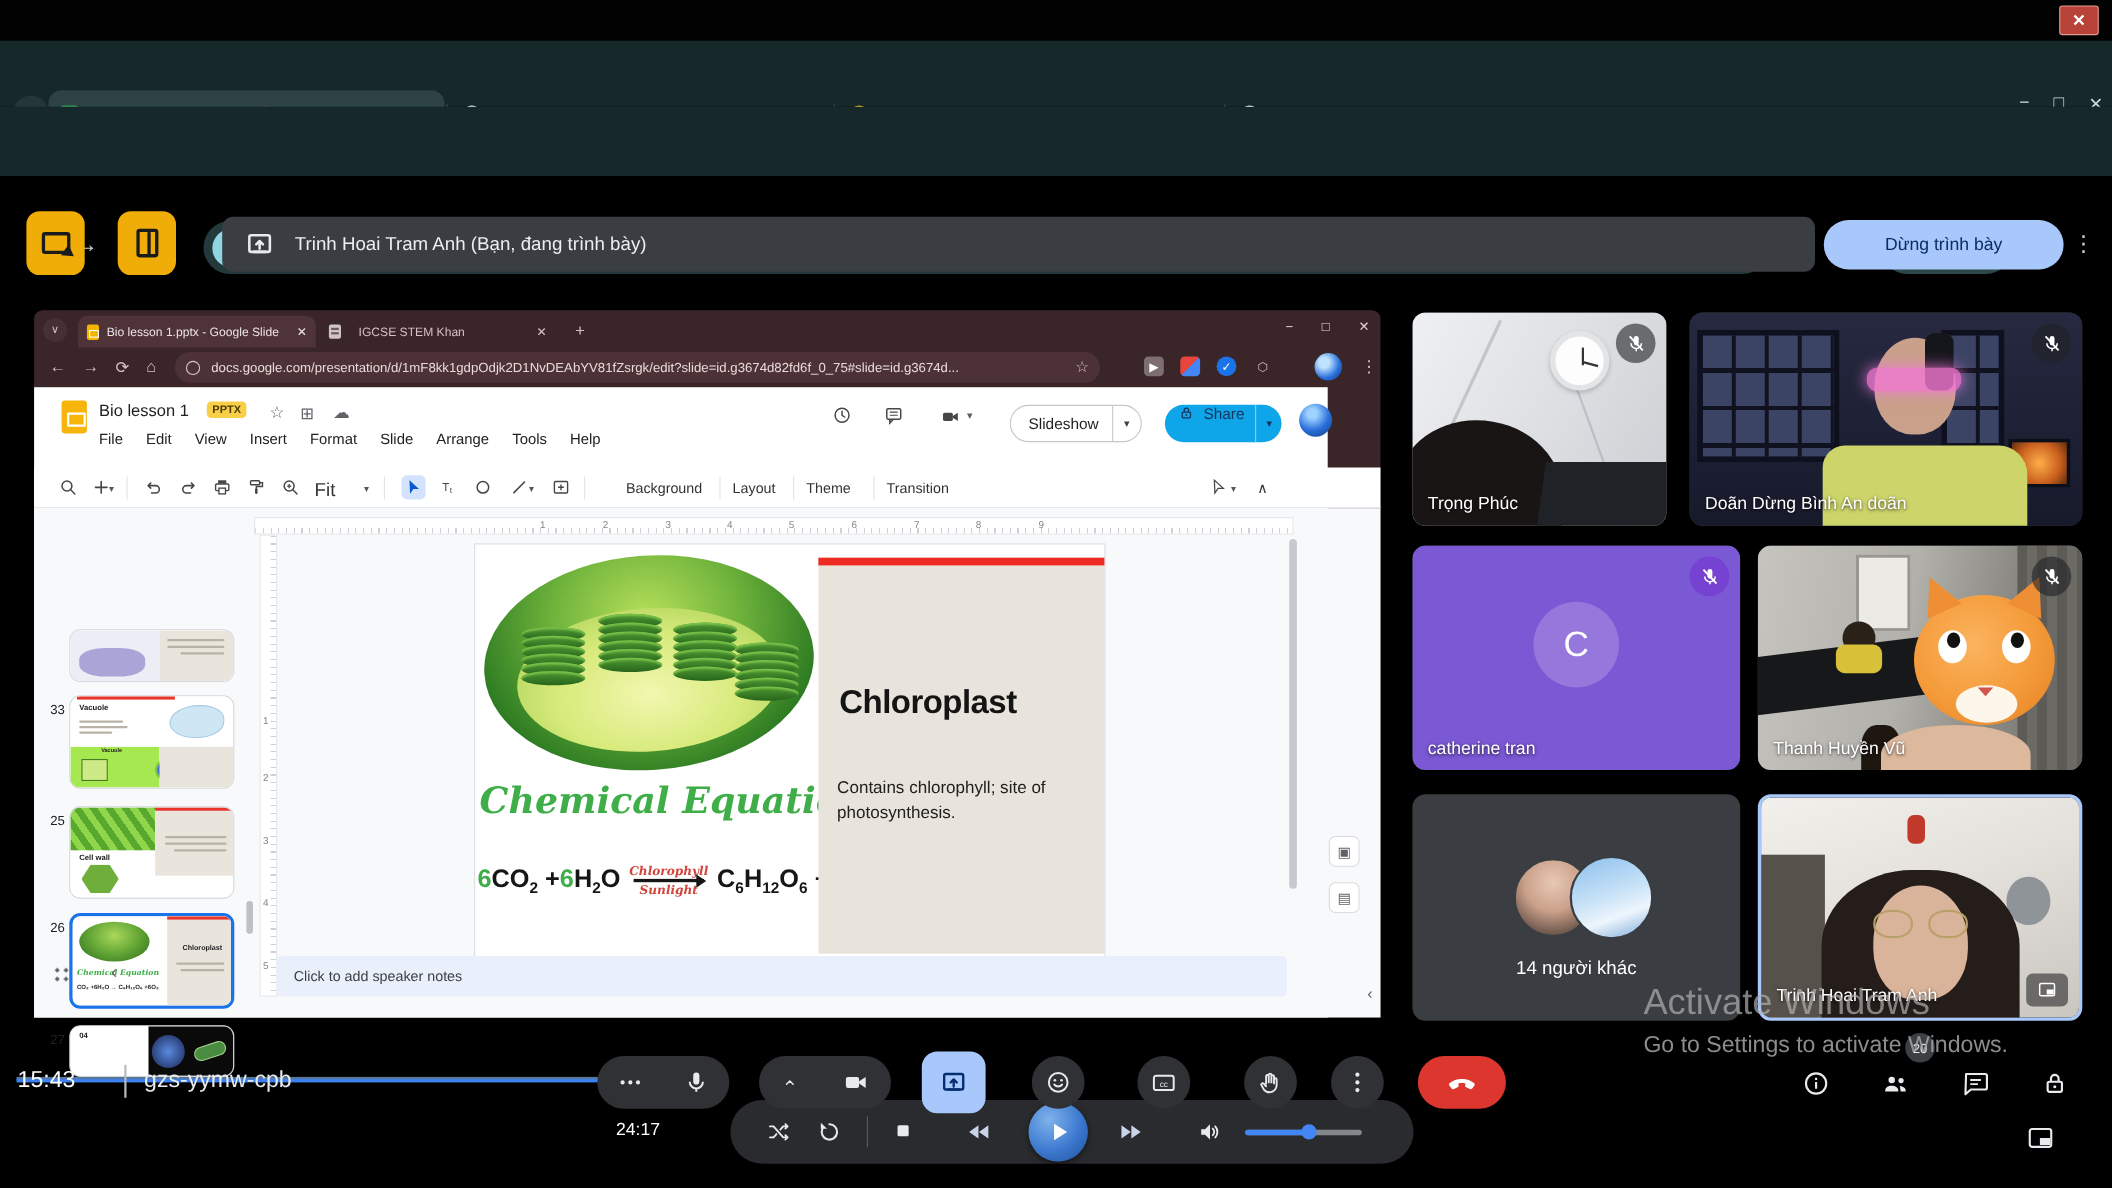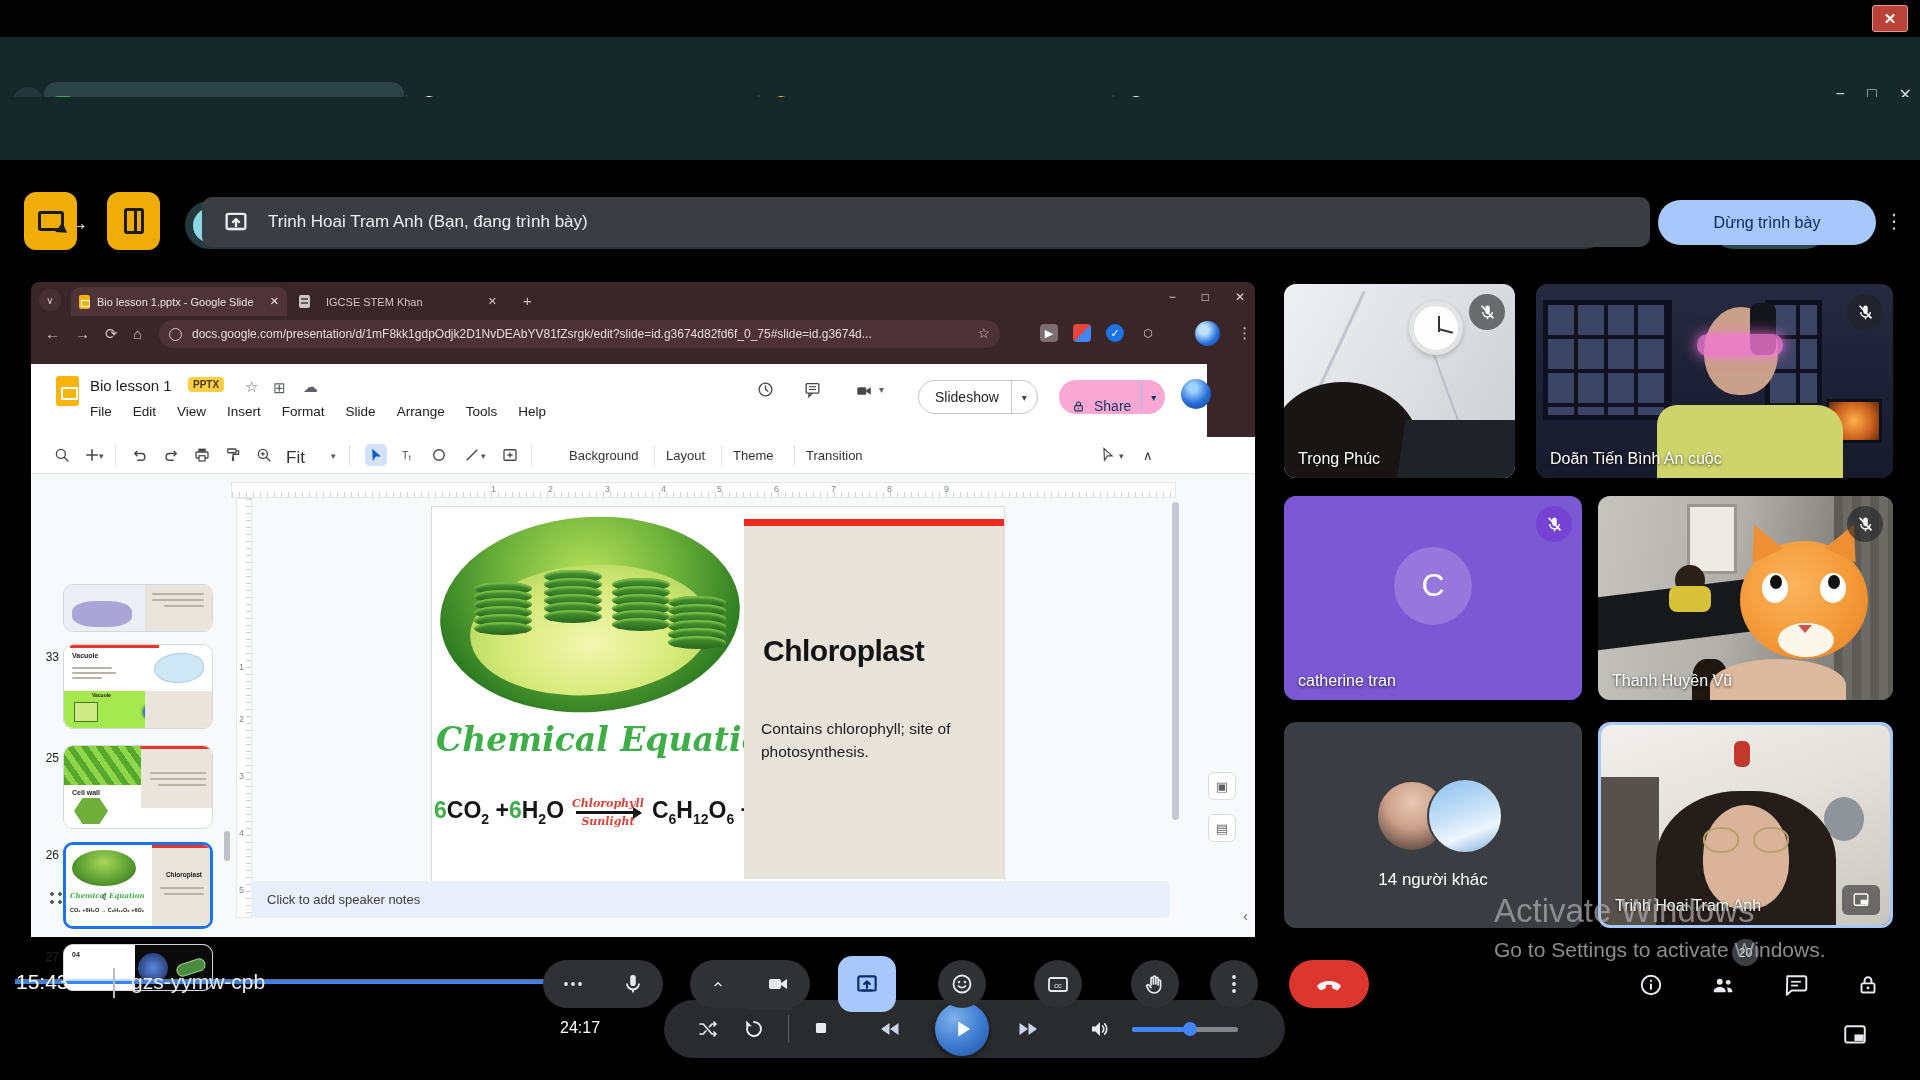--- a/index.html
+++ b/index.html
@@ -73,33 +73,33 @@
   .inav{position:absolute;top:9px;color:#d5c0c2;font-size:15px;}
   #in-urlpill{position:absolute;left:128px;top:4px;width:841px;height:28px;border-radius:14px;background:#4c3236;display:flex;align-items:center;}
   #in-urlpill .tune{margin-left:10px;width:13px;height:13px;border-radius:50%;border:1.5px solid #d8c6c8;position:relative;}
   #in-url{margin-left:10px;color:#e9dada;font-size:12px;white-space:nowrap;overflow:hidden;width:740px;}
   #in-star{position:absolute;right:10px;color:#d8c6c8;font-size:14px;top:5px;}
   .ext{position:absolute;top:8px;width:18px;height:18px;border-radius:4px;display:flex;align-items:center;justify-content:center;font-size:11px;}
   #in-avatar{position:absolute;left:1164px;top:5px;width:25px;height:25px;border-radius:50%;background:radial-gradient(circle at 35% 35%,#bfe3ff 20%,#2a6fdb 60%,#0d3b8c);}
   #in-menu{position:absolute;left:1206px;top:8px;color:#d5c0c2;font-size:15px;}
 
   
-  #slides{position:absolute;left:0;top:82px;width:1176px;height:573px;background:#fff;}
+  #slides{position:absolute;left:0;top:70px;width:1176px;height:573px;background:#fff;}
   #s-logo{left:25px;top:12px;width:23px;height:30px;background:#f7b50c;border-radius:3px;position:absolute;}
   #s-logo:after{content:"";position:absolute;left:5px;top:11px;width:13px;height:9px;border:2.5px solid #fff;border-radius:1px;}
   #s-title{left:59px;top:13px;font-size:15px;color:#202124;}
   #s-badge{left:157px;top:13px;background:#f9cf4a;border-radius:4px;font-size:10px;font-weight:bold;color:#4a3b00;padding:2px 5px;}
   .hico{color:#5f6368;font-size:15px;}
   #s-star{left:214px;top:14px;} #s-folder{left:242px;top:15px;} #s-cloud{left:272px;top:14px;}
   #s-menus{left:59px;top:40px;display:flex;gap:21px;font-size:13.5px;color:#202124;}
   #s-history{left:725px;top:16px;} #s-comment{left:772px;top:16px;} #s-cam{left:824px;top:18px;} #s-camdrop{left:848px;top:20px;font-size:10px;color:#5f6368;}
   #s-slideshow{left:887px;top:16px;height:34px;border:1px solid #c4c7cb;border-radius:17px;display:flex;align-items:center;background:#fff;}
   #s-slideshow .lbl{padding:0 12px 0 16px;font-size:14px;color:#1f1f1f;}
   #s-slideshow .drp{width:26px;align-self:stretch;display:flex;align-items:center;justify-content:center;border-left:1px solid #c4c7cb;font-size:10px;color:#444;}
-  #s-share{left:1028px;top:16px;height:34px;border-radius:17px;background:#f9a8d4;display:flex;align-items:flex-end;}
+  #s-share{left:1028px;top:16px;height:34px;border-radius:17px;background:#0ea5e9;display:flex;align-items:flex-start;}
   #s-share .lbl{padding:0 10px 0 8px;font-size:14px;color:#17335c;font-weight:500;}
   #s-share .lk{margin-left:12px;}
   #s-share .drp{width:24px;align-self:stretch;display:flex;align-items:center;justify-content:center;border-left:1px solid #aac4e8;font-size:10px;color:#17335c;}
   #s-avatar{left:1150px;top:15px;width:30px;height:30px;border-radius:50%;background:radial-gradient(circle at 40% 30%,#9fd3ff 15%,#2a6fdb 55%,#123a7d);}
   #s-toolbar{left:0px;top:73px;width:1224px;height:37px;border-bottom:1px solid #e3e6ea;background:#fff;}
   .tbi{position:absolute;top:9px;}
   .tbl{position:absolute;top:11px;font-size:13px;color:#333;}
   .tbsep{position:absolute;top:8px;width:1px;height:21px;background:#e0e3e7;}
   #tb-cursor{background:#d3e3fd;border-radius:5px;padding:2px;top:7px;}
   #tb-fit{font-size:17px;color:#333;top:11px;}
@@ -682,21 +682,21 @@
       </div>
       <div class="tile" style="left: 1536px; top: 284px; width: 357px; height: 194px;">
         <div class="bg-darkroom" style="position:absolute;inset:0"></div>
         <div class="window" style="left:2%;width:36%"></div>
         <div class="window" style="right:20%;width:16%"></div>
         <div class="d-tv"></div>
         <div class="d-body"></div>
         <div class="d-head"></div>
         <div class="d-phones"></div>
         <div class="d-glasses"></div>
-        <div class="nm">Doãn Tiến Bình An cuộc</div>
+        <div class="nm">Doãn Dừng Bình An doãn</div>
         <div class="micbadge">
           <svg width="19" height="19" viewBox="0 0 24 24" fill="#fff">
             <rect x="9.2" y="3" width="5.6" height="11" rx="2.8"></rect>
             <path d="M6 11.5a6 6 0 0 0 12 0" fill="none" stroke="#fff" stroke-width="1.8"></path>
             <line x1="12" y1="17.5" x2="12" y2="20.5" stroke="#fff" stroke-width="1.8"></line>
             <line x1="4.5" y1="3.5" x2="19.5" y2="19.5" stroke="#fff" stroke-width="2.2"></line>
           </svg>
         </div>
       </div>
       <div class="tile" style="left: 1284px; top: 496px; width: 298px; height: 204px;">

